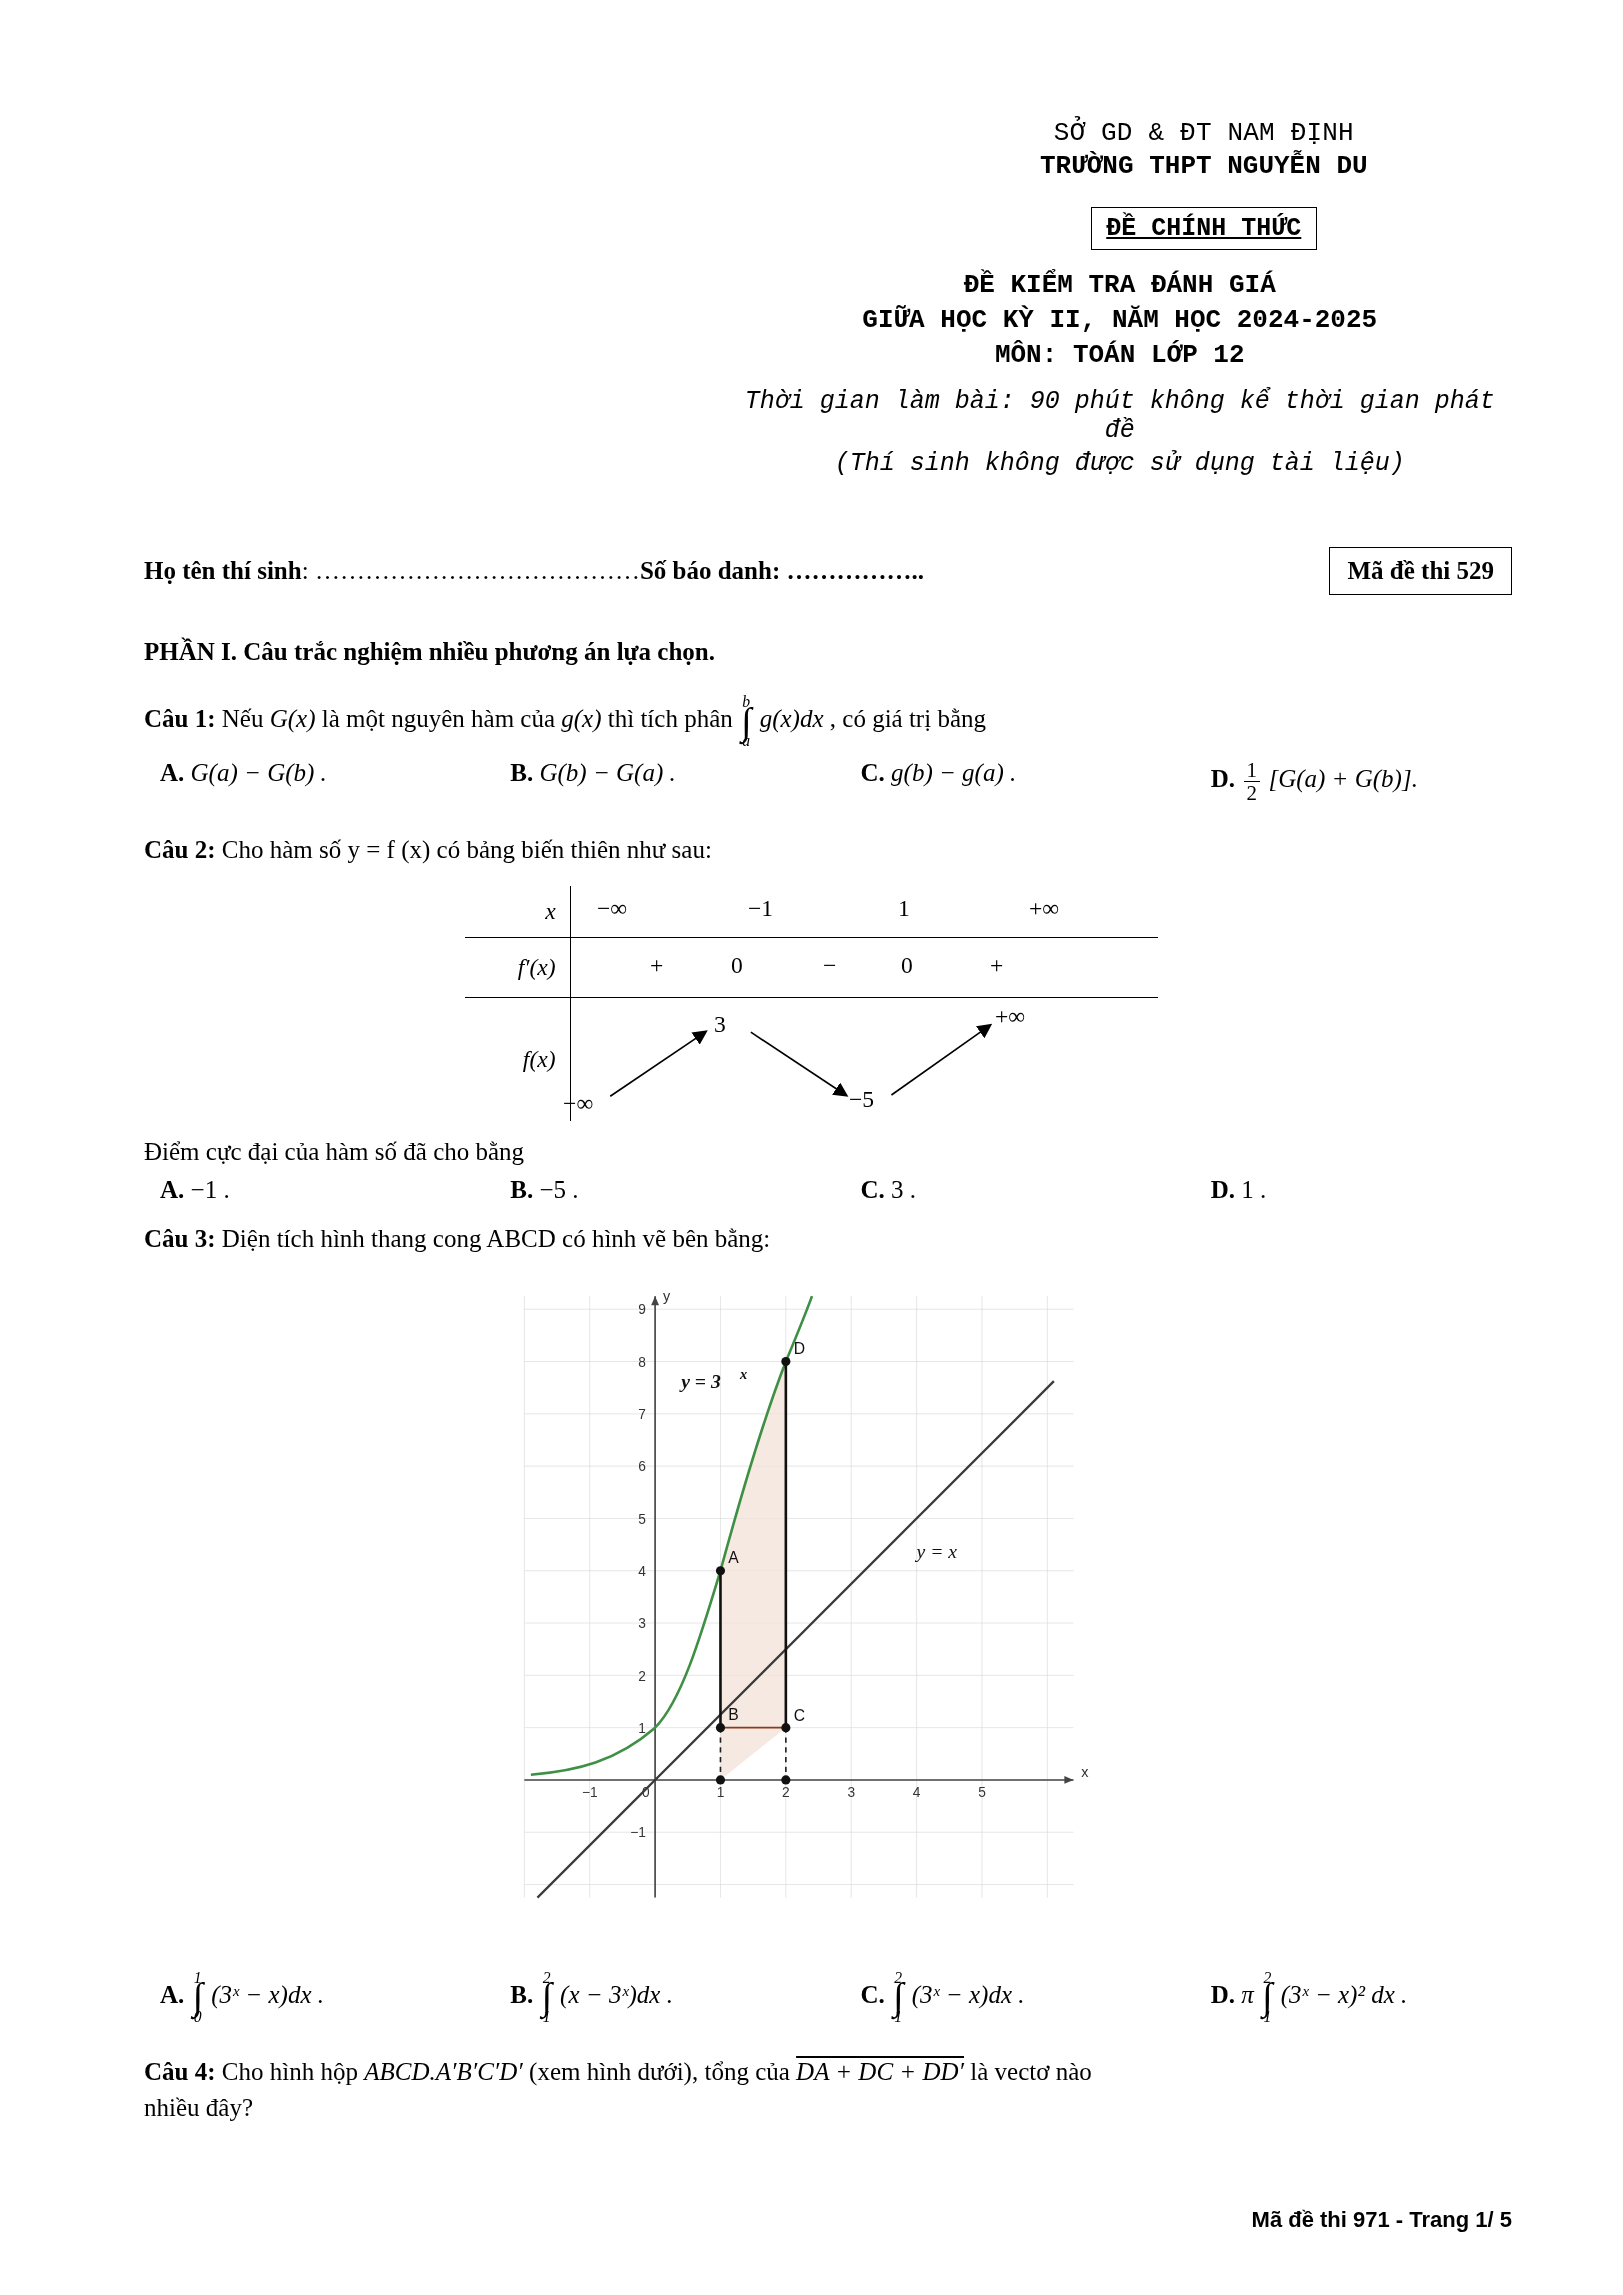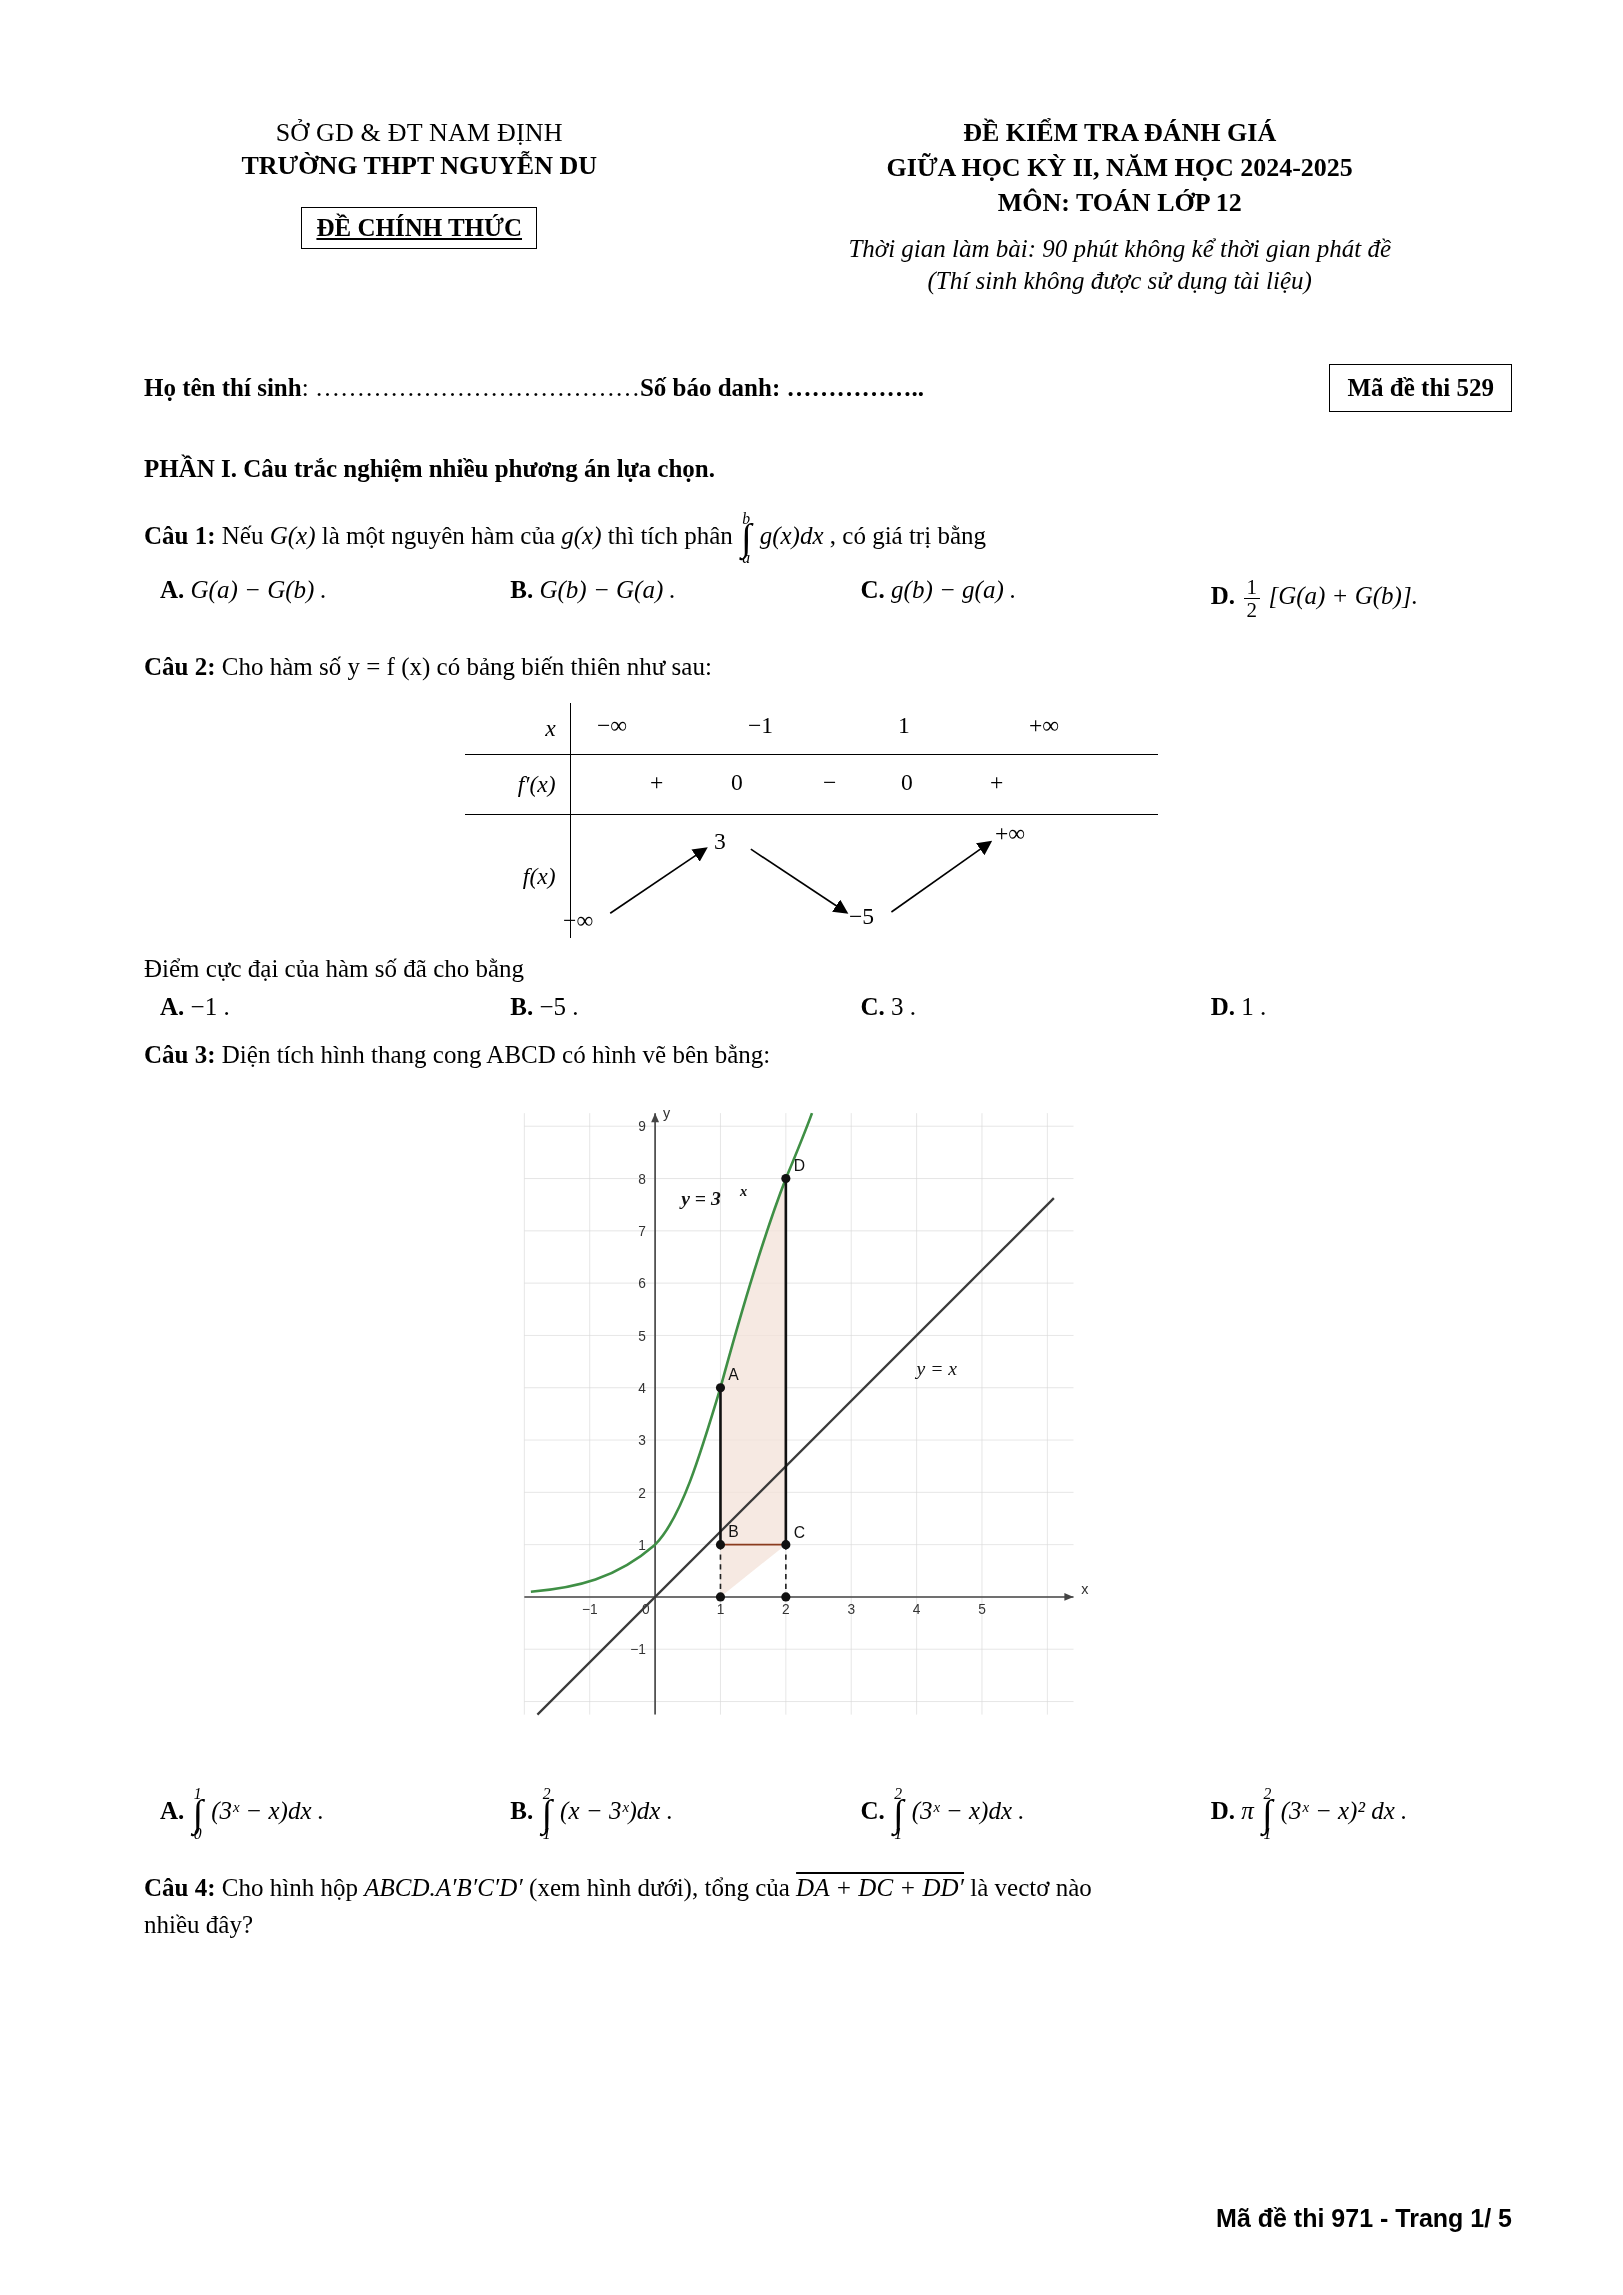--- a/index.html
+++ b/index.html
@@ -16,23 +16,24 @@
     position:relative;
     padding:0;
     box-sizing:border-box;
   }
   .inner{
     padding:98px 111px 0 111px;
   }
   
   .header{
     display:flex;
-    flex-direction:row;
-    align-items:flex-start;
+    flex-direction:column;
+    align-items:flex-end;
     width:100%;
+    font-family:Liberation Mono, monospace;
   }
   .header-left{
     width:44%;
     text-align:center;
     padding-top:19.6px;
   }
   .header-right{
     width:56%;
     text-align:center;
     padding-top:19.6px;
@@ -178,21 +179,21 @@
   
   .graph-wrap{
     display:flex;
     justify-content:center;
     margin-top:13px;
   }
   .footer{
     position:absolute;
     right:111px;
     bottom:62px;
-    font-size:25px;
+    font-size:22px;
     font-weight:bold;
     font-family:"Liberation Sans",sans-serif;
   }
   .q-note{font-size:25px;padding-left:33px;margin-top:17px;}
 </style>
 </head>
 <body>
 
 <div class="page">
  <div class="inner">

